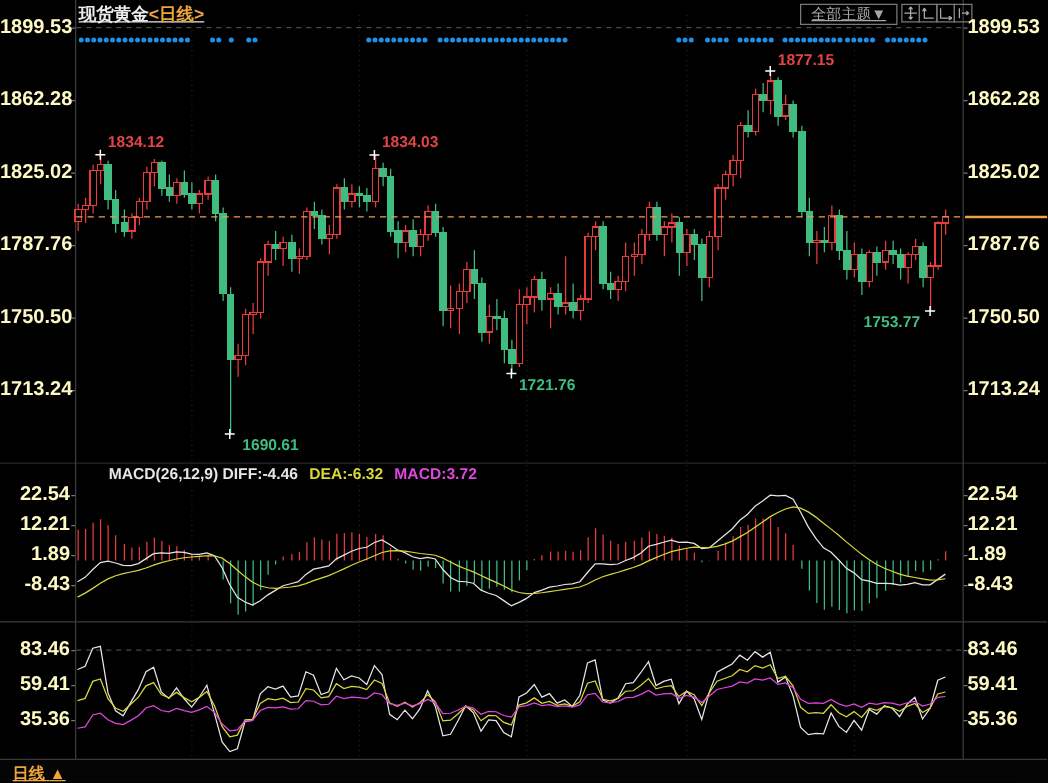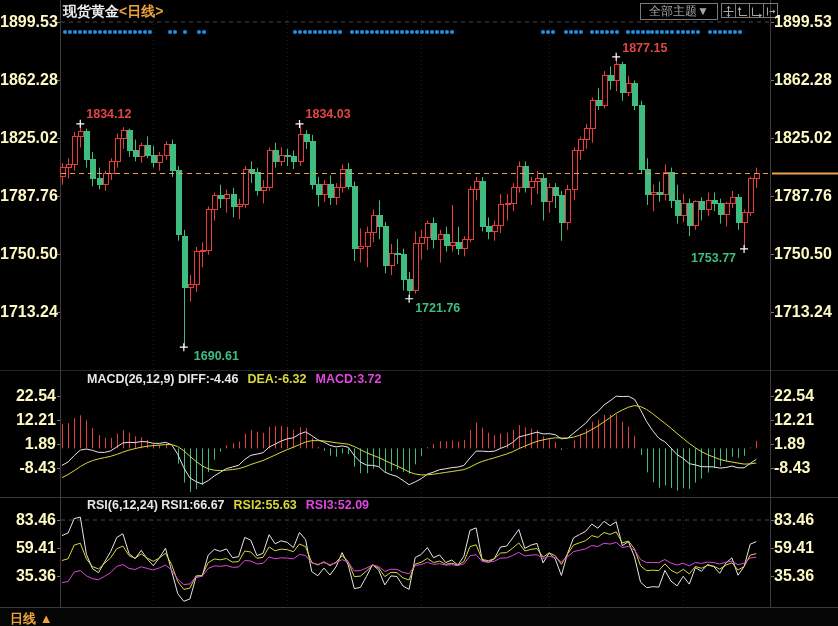--- a/index.html
+++ b/index.html
@@ -1,18 +1,18 @@
 <!DOCTYPE html>
 <html><head>
 <meta charset="utf-8">
 <style>
   html,body{margin:0;padding:0;background:#000;}
   #app{position:relative;width:838px;height:626px;background:#000;overflow:hidden;
        font-family:"Liberation Sans","DejaVu Sans",sans-serif;}
-  .abs{position:absolute;}
+  .abs{position:absolute;text-decoration:underline;}
   #chart-svg{position:absolute;left:0;top:0;}
   .ylab{position:absolute;width:56px;height:14px;line-height:14px;text-align:right;
         font-size:16px;font-weight:700;color:#fef9c3;}
   .ylab.right{left:774px;text-align:left;width:62px;}
   .title{left:63px;top:3px;font-size:14px;font-weight:700;color:#ececec;white-space:nowrap;}
   .title .period{color:#f0a43c;}
   .theme-btn{left:640px;top:3px;width:76px;height:15px;line-height:15px;text-align:center;
              border:1px solid #7a7a7a;color:#a6a6a6;font-size:12px;cursor:pointer;}
   .tool-btn{top:3px;width:13px;height:13px;border:1px solid #7a7a7a;cursor:pointer;}
   .ind-title{top:372px;left:63px;font-size:12.5px;font-weight:700;white-space:nowrap;padding-left:24px;}
@@ -566,21 +566,20 @@
       <div class="ylab right" style="top: 461px;">-8.43</div>
       <div class="ylab" style="left: 0px; top: 513px;">83.46</div>
       <div class="ylab right" style="top: 513px;">83.46</div>
       <div class="ylab" style="left: 0px; top: 541px;">59.41</div>
       <div class="ylab right" style="top: 541px;">59.41</div>
       <div class="ylab" style="left: 0px; top: 569px;">35.36</div>
       <div class="ylab right" style="top: 569px;">35.36</div>
     </div>
 
   <div class="abs ind-title" id="macd-title" style="top:372px"><span style="color: rgb(230, 230, 230);">MACD(26,12,9) DIFF:-4.46</span><span style="color: rgb(216, 216, 58);">DEA:-6.32</span><span style="color: rgb(224, 70, 224);">MACD:3.72</span></div>
-  <div class="abs ind-title" id="rsi-title" style="top:498px"><span style="color: rgb(230, 230, 230);">RSI(6,12,24) RSI1:66.67</span><span style="color: rgb(216, 216, 58);">RSI2:55.63</span><span style="color: rgb(224, 70, 224);">RSI3:52.09</span></div>
 
   <div class="abs footer"></div>
   <div class="abs period-tab"><span>日线</span> <span>▲</span></div>
 
   <div class="abs hotspot" style="left:61px;top:12px;width:709px;height:358px"></div>
   <div class="abs hotspot" style="left:61px;top:386px;width:709px;height:111px"></div>
   <div class="abs hotspot" style="left:61px;top:500px;width:709px;height:107px"></div>
 </div>
 
 </body></html>

